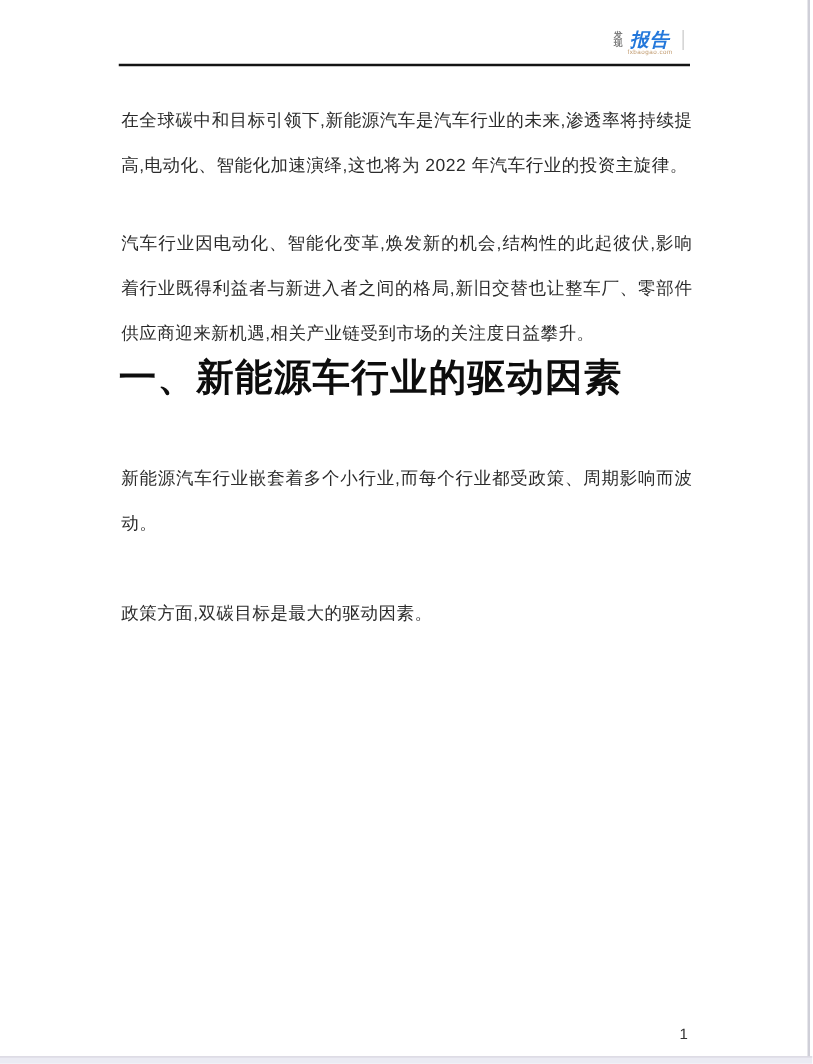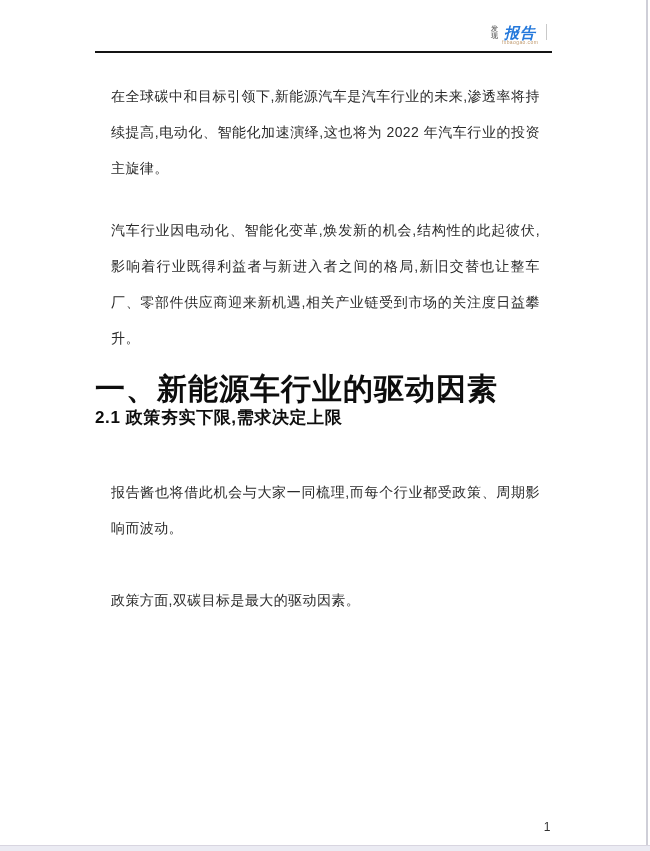--- a/index.html
+++ b/index.html
@@ -60,21 +60,21 @@
   .header-rule {
     position: absolute; top: 51px; left: 95px;
     width: 457px; height: 2px; background: #141414;
   }
   
   .content {
     position: absolute; top: 52px; left: 95px; width: 461px;
     color: #2b2b2b;
   }
   .content p {
-    margin: 16px; font-size: 14px; line-height: 36px;
+    margin: 2px; font-size: 14px; line-height: 36px;
     text-align: justify; letter-spacing: 0.4px;
   }
   .b0 { margin-top: 26px !important; }
   .b1 { margin-top: 26px !important; }
   .b2 { margin-top: 30px !important; }
   .b3 { margin-top: 36px; }
   .b4 { margin-top: 44px; }
   .b5 { margin-top: 44px !important; }
   .b6 { margin-top: 36px !important; }
   .b7 { margin-top: 36px !important; }
@@ -108,22 +108,21 @@
     </span>
     <span class="header-sep"></span>
   </div>
 
   <div class="header-rule"></div>
 
   <div class="content">
     <p class="b0">在全球碳中和目标引领下,新能源汽车是汽车行业的未来,渗透率将持续提高,电动化、智能化加速演绎,这也将为 2022 年汽车行业的投资主旋律。</p>
     <p class="b1">汽车行业因电动化、智能化变革,焕发新的机会,结构性的此起彼伏,影响着行业既得利益者与新进入者之间的格局,新旧交替也让整车厂、零部件供应商迎来新机遇,相关产业链受到市场的关注度日益攀升。</p>
     <h1 class="doc-h1 b3">一、新能源车行业的驱动因素</h1>
-    <h2 class="doc-h2 b4">2.1 政策夯实下限,需求决定上限</h2>
-    <p class="b5">报告酱也将借此机会与大家一同梳理,而每个行业都受政策、周期影响而波动。</p>
+    <p class="b5">新能源汽车行业嵌套着多个小行业,而每个行业都受政策、周期影响而波动。</p>
     <p class="b6">政策方面,双碳目标是最大的驱动因素。</p>
   </div>
 
   <div class="page-number">1</div>
 
   <div class="edge-right"></div>
   <div class="edge-bottom"></div>
 
 </div>
 

